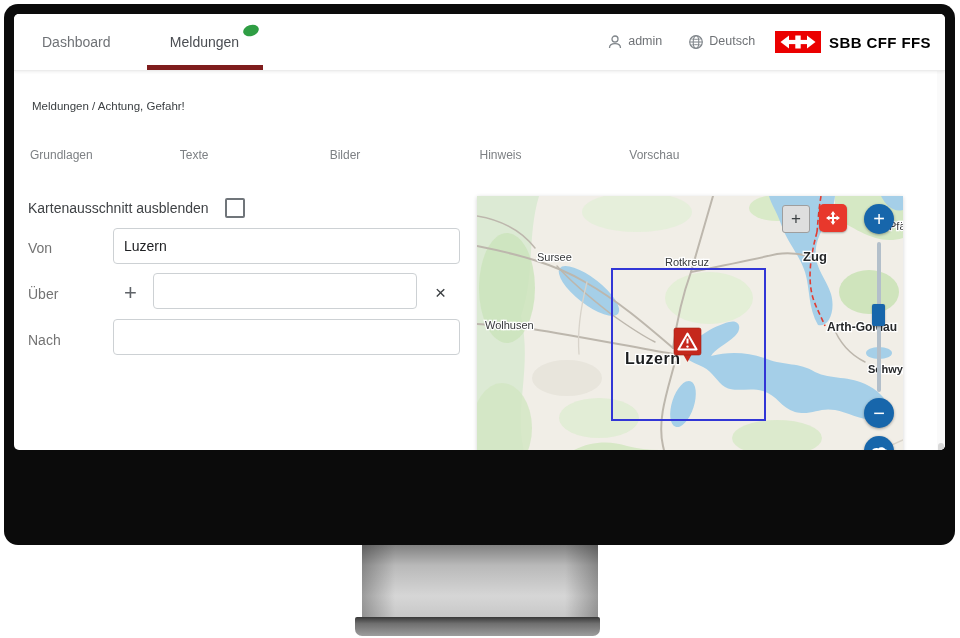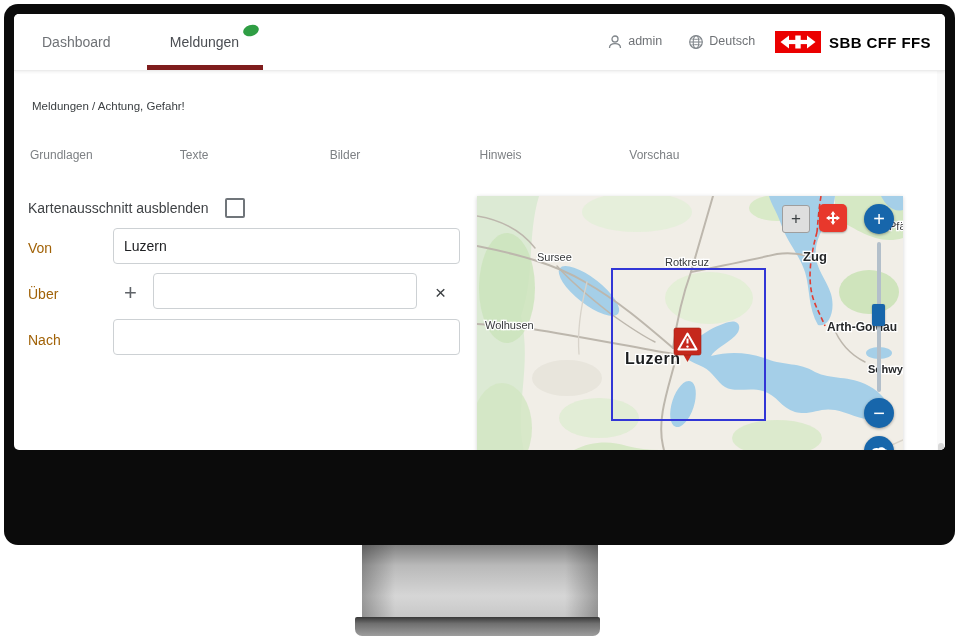--- a/index.html
+++ b/index.html
@@ -26,21 +26,21 @@
   .nav-chip{display:flex;align-items:flex-start;gap:5px;color:#6f7276;font-size:12.5px;cursor:pointer;}
   .nav-chip + .nav-chip{margin-left:26px;}
   .brand{display:flex;align-items:center;gap:8px;margin-left:20px;}
   .brand-text{font-size:15px;font-weight:bold;color:#000;letter-spacing:.4px;white-space:nowrap;}
   
   .breadcrumb{position:absolute;left:18px;top:86px;font-size:11.5px;color:#3c4043;}
   .tabs{position:absolute;left:16px;right:16px;top:128px;display:grid;grid-template-columns:repeat(6,1fr);}
   .tab{font-size:12px;color:#7d8084;padding:6px 0 13px 0;cursor:pointer;box-sizing:border-box;}
   .tab.active{color:#26282a;border-bottom:2px solid #1a7fd4;}
   
-  .field-label{position:absolute;left:14px;font-size:14px;color:#a16207;}
+  .field-label{position:absolute;left:14px;font-size:14px;color:#737373;}
   .hide-row{position:absolute;left:14px;top:184px;display:flex;align-items:center;gap:16px;}
   .hide-label{font-size:14px;color:#3f4245;}
   .checkbox{width:16px;height:16px;border:2px solid #70757a;border-radius:2px;background:#fff;cursor:pointer;}
   .text-input{position:absolute;height:36px;border:1px solid #cdd1d4;border-radius:4px;font-size:14px;
     color:#202124;padding:0 10px;box-sizing:border-box;font-family:inherit;outline:none;background:#fff;}
   .icon-btn{position:absolute;color:#5f6368;cursor:pointer;background:none;border:none;font-family:inherit;}
   
   .map{position:absolute;left:463px;top:182px;width:426px;height:296px;background:#f1eee7;overflow:hidden;
     box-shadow:0 1px 4px rgba(0,0,0,.18);}
   .map svg.basemap{position:absolute;left:0;top:0;}

